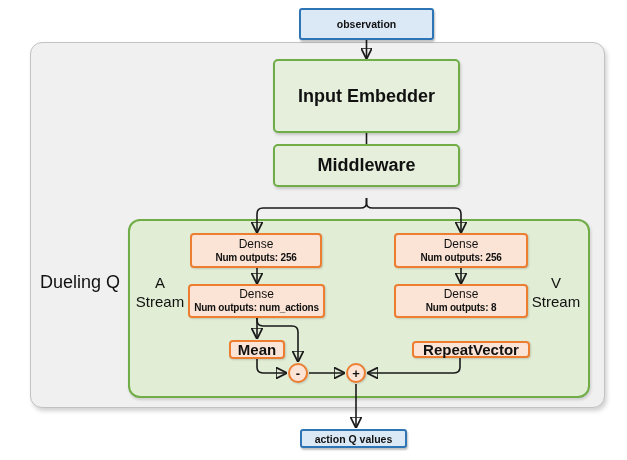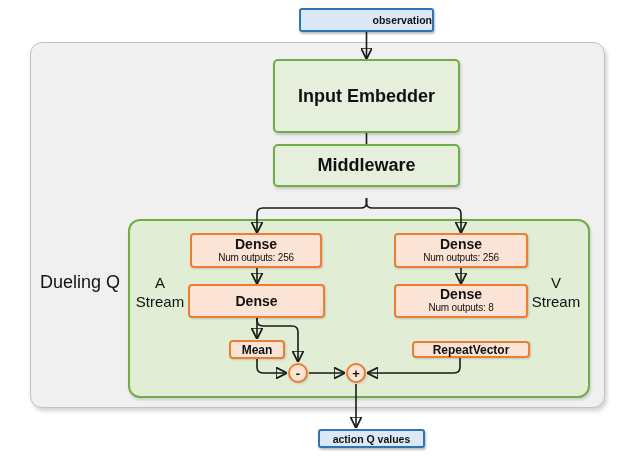--- a/index.html
+++ b/index.html
@@ -40,23 +40,23 @@
     border-radius:5px;font-weight:bold;font-size:18px;
     box-shadow:1px 2px 3px rgba(0,0,0,.18);
   }
   .orange-box{
     background:var(--orange-fill,#fbe4d5);
     border:2px solid var(--orange-border,#ed7d31);
     border-radius:4px;
     box-shadow:1px 1px 2px rgba(0,0,0,.15);
   }
   .dense{flex-direction:column;line-height:14px;}
-  .dense .t{font-weight:bold;font-size:14px;}
-  .dense .s{font-weight:normal;font-size:10px;letter-spacing:-0.2px;text-align:right;}
-  .small-op{font-weight:bold;font-size:12px;}
+  .dense .t{font-weight:normal;font-size:12px;}
+  .dense .s{font-weight:bold;font-size:10px;letter-spacing:-0.2px;text-align:right;}
+  .small-op{font-weight:bold;font-size:15px;}
   .op-circle{
     border-radius:50%;width:20px;height:20px;
     background:var(--orange-fill,#fbe4d5);
     border:2.5px solid var(--orange-border,#ed7d31);
     font-weight:bold;font-size:13px;line-height:1;color:#111;
     box-shadow:1px 1px 2px rgba(0,0,0,.15);
   }
   .side-label{z-index:10;text-align:center;font-weight:normal;color:#111;}
   .dueling-label{left:26px;top:271px;width:108px;font-size:18px;line-height:23px;}
   .stream-label{font-size:15px;line-height:19px;}
@@ -84,21 +84,21 @@
     <path d="M257,268 V283" marker-end="url(#ah)"></path>
     <path d="M461,268 V283" marker-end="url(#ah)"></path>
     <path d="M257,318 V338" marker-end="url(#ah)"></path>
     <path d="M257,318 V320 Q257,326 263,326 H292 Q298,326 298,332 V361" marker-end="url(#ah)"></path>
     <path d="M257,359 V367 Q257,373 263,373 H286" marker-end="url(#ah)"></path>
     <path d="M309,373 H344" marker-end="url(#ah)"></path>
     <path d="M460,358 V367 Q460,373 454,373 H368" marker-end="url(#ah)"></path>
     <path d="M356,384 V427" marker-end="url(#ah)"></path>
   </svg>
 
-  <div class="abs node blue-box" style="left:299px;top:8px;width:135px;height:24px;justify-content:flex-end;">
+  <div class="abs node blue-box" style="left:299px;top:8px;width:135px;height:32px;">
     <span>observation</span>
   </div>
 
   <div class="abs node green-box" style="left:273px;top:59px;width:187px;height:74px;">
     <span>Input Embedder</span>
   </div>
 
   <div class="abs node green-box" style="left:273px;top:144px;width:187px;height:43px;">
     <span>Middleware</span>
   </div>
@@ -112,20 +112,21 @@
     <div>Stream</div>
   </div>
 
   <div class="abs node orange-box dense" style="left:190px;top:233px;width:132px;height:35px;">
     <div class="t">Dense</div>
     <div class="s">Num outputs: 256</div>
   </div>
 
   <div class="abs node orange-box dense" style="left:188px;top:284px;width:137px;height:34px;">
     <div class="t">Dense</div>
+    <div class="s">Num outputs: num_actions</div>
   </div>
 
   <div class="abs node orange-box small-op" style="left:229px;top:340px;width:56px;height:19px;">
     <span>Mean</span>
   </div>
 
   <div class="abs node op-circle" style="left:288px;top:363px;">
     <span>-</span>
   </div>
 
@@ -145,17 +146,17 @@
   </div>
 
   <div class="abs node orange-box small-op" style="left:412px;top:341px;width:118px;height:17px;">
     <span>RepeatVector</span>
   </div>
 
   <div class="abs node op-circle" style="left:346px;top:363px;">
     <span>+</span>
   </div>
 
-  <div class="abs node blue-box" style="left:318px;top:429px;width:107px;height:19px;">
+  <div class="abs node blue-box" style="left:300px;top:429px;width:107px;height:19px;">
     <span>action Q values</span>
   </div>
 
 </div>
 
 </body></html>

